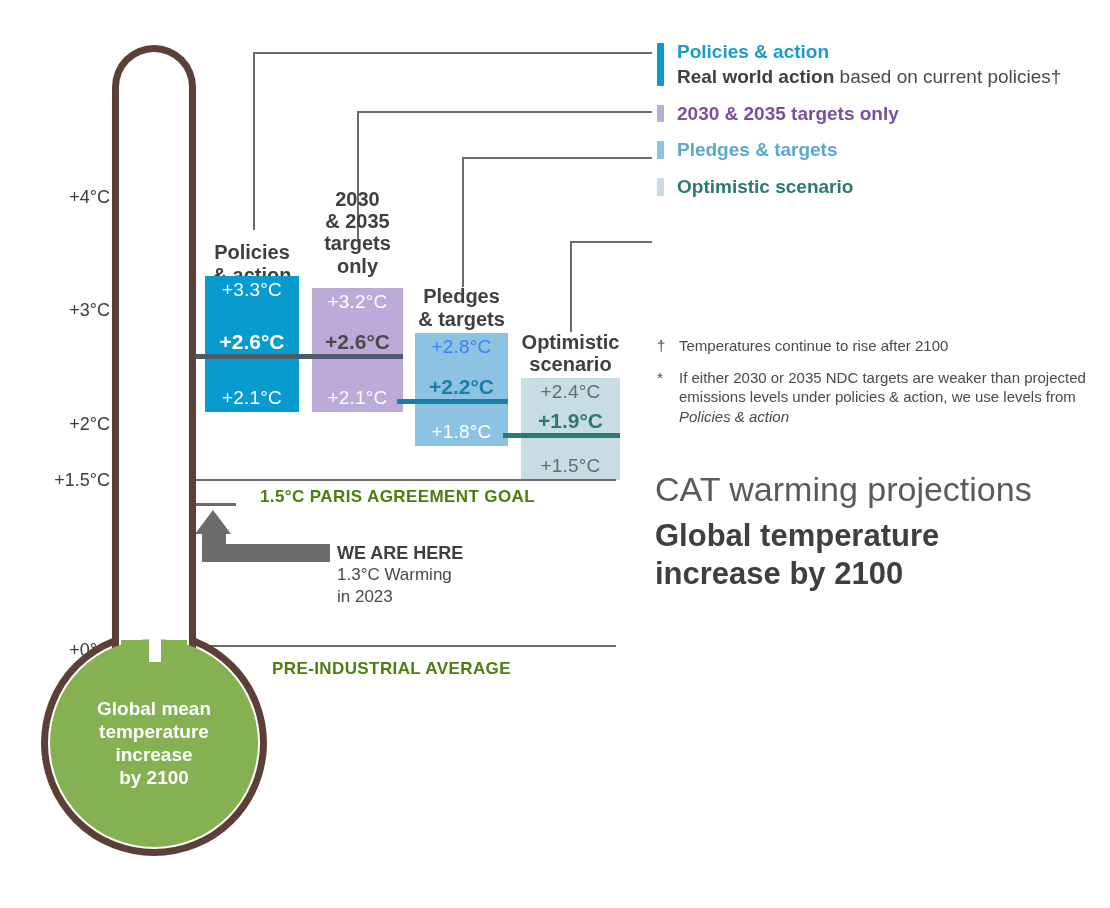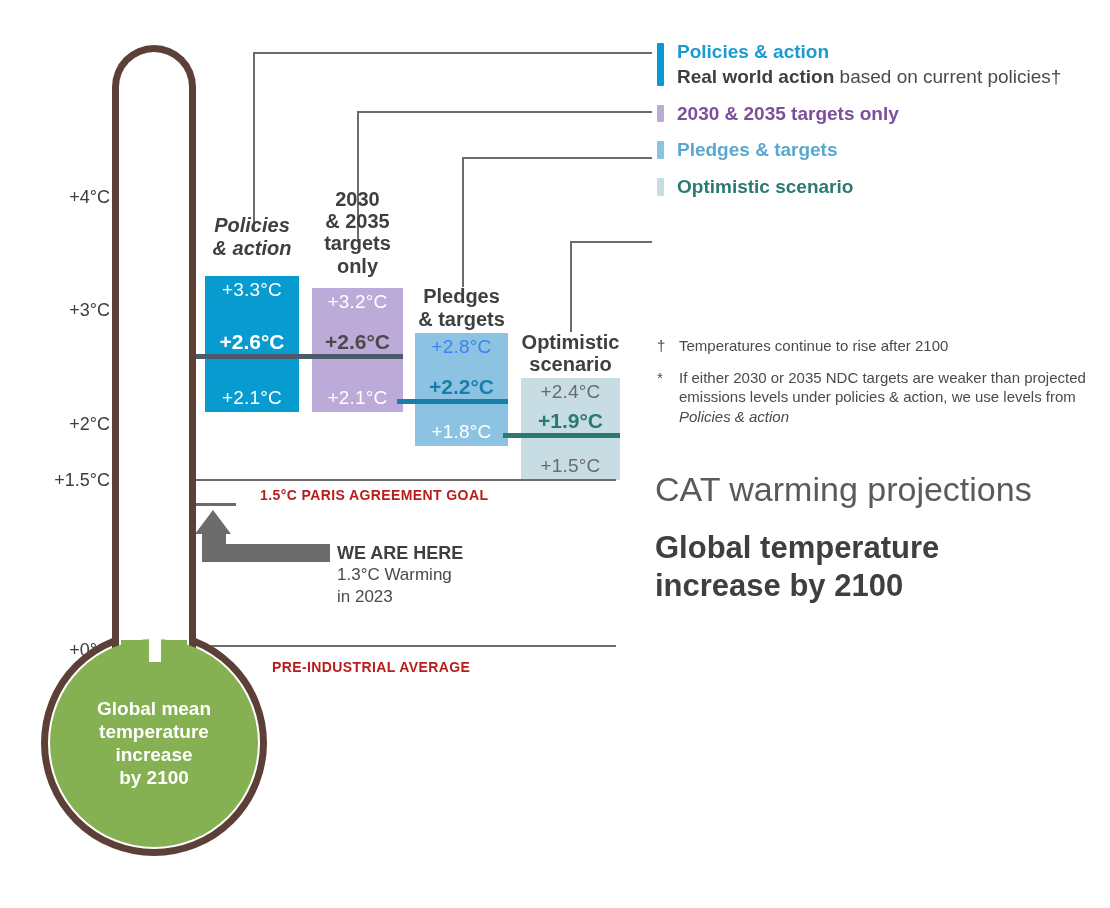--- a/index.html
+++ b/index.html
@@ -94,21 +94,21 @@
   .bar-midline { position:absolute; height:5px; }
 
   
   .conn { position:absolute; background:#6b6b6b; }
   .conn-h { height:1.6px; }
   .conn-v { width:1.6px; }
 
   
   .ref-line { position:absolute; height:2.2px; background:#6b6b6b; }
   .ref-text {
-    position:absolute; font-weight:bold; font-size:14px; color:#b91c1c;
+    position:absolute; font-weight:bold; font-size:17px; color:#4d7c0f;
     letter-spacing:.4px; white-space:nowrap;
   }
   .short-dash { position:absolute; height:3px; background:#6b6b6b; }
 
   
   .arrow-stem { position:absolute; background:#6b6b6b; }
   .arrow-head {
     position:absolute; width:0; height:0;
     border-left:18px solid transparent;
     border-right:18px solid transparent;
@@ -129,21 +129,21 @@
 
   
   .footnotes { position:absolute; left:657px; top:336px; width:430px; }
   .fn { position:relative; padding-left:22px; font-size:15px; line-height:1.28; color:#4a4a4a; margin-bottom:13px; }
   .fn-mark { position:absolute; left:0; top:0; font-size:15px; color:#4a4a4a; }
   .fn i { font-style:italic; }
 
   
   .titleblock { position:absolute; left:655px; top:470px; width:440px; }
   .t-line1 { font-size:34px; color:#5a5a5a; line-height:1.15; font-weight:normal; }
-  .t-line2 { font-size:31px; color:#3f3f3f; line-height:1.23; font-weight:bold; white-space:pre-line; margin-top:20px;}
+  .t-line2 { font-size:31px; color:#3f3f3f; line-height:1.23; font-weight:bold; white-space:pre-line; margin-top:8px;}
   .t-line3 { font-size:26px; color:#5a5a5a; line-height:1.2; margin-top:17px; }
 </style>
 </head>
 <body>
 
 <div id="stage">
 
   <div class="therm-wrap">
 
     <div class="axis-holder" id="axis-holder">
@@ -229,21 +229,21 @@
       <div class="conn conn-v" style="left: 357px; top: 111px; height: 130.76px;"></div>
       <div class="conn conn-h" style="left: 357px; top: 111px; width: 295px;"></div>
       <div class="conn conn-v" style="left: 462px; top: 157px; height: 130.04px;"></div>
       <div class="conn conn-h" style="left: 462px; top: 157px; width: 190px;"></div>
       <div class="conn conn-v" style="left: 570px; top: 241px; height: 91.32px;"></div>
       <div class="conn conn-h" style="left: 570px; top: 241px; width: 82px;"></div>
     </div>
 
   <div id="bars">
       <div class="bar-group" style="left: 205px; top: 276.44px; width: 94px; height: 135.84px;">
-        <div class="bar-title" style="bottom: 150px; left: -14px; width: 122px; font-style: italic;">Policies
+        <div class="bar-title" style="bottom: 123px; left: -14px; width: 122px;">Policies
 &amp; action</div>
         <div class="bar-rect" style="height: 135.84px; background: rgb(8, 155, 208);"></div>
         <div class="bar-hi" style="color: rgb(255, 255, 255);">+3.3°C</div>
         <div class="bar-lo" style="color: rgb(255, 255, 255);">+2.1°C</div>
         <div class="bar-mid" style="color: rgb(255, 255, 255); top: 53.24px;">+2.6°C</div>
       </div>
       <div class="bar-midline" style="left: 155px; top: 353.68px; width: 144px; background: rgb(77, 90, 107); position: absolute;"></div>
       <div class="bar-group" style="left: 312px; top: 287.76px; width: 91px; height: 124.52px;">
         <div class="bar-title" style="bottom: 132px; left: -14px; width: 119px;">2030
 &amp; 2035

